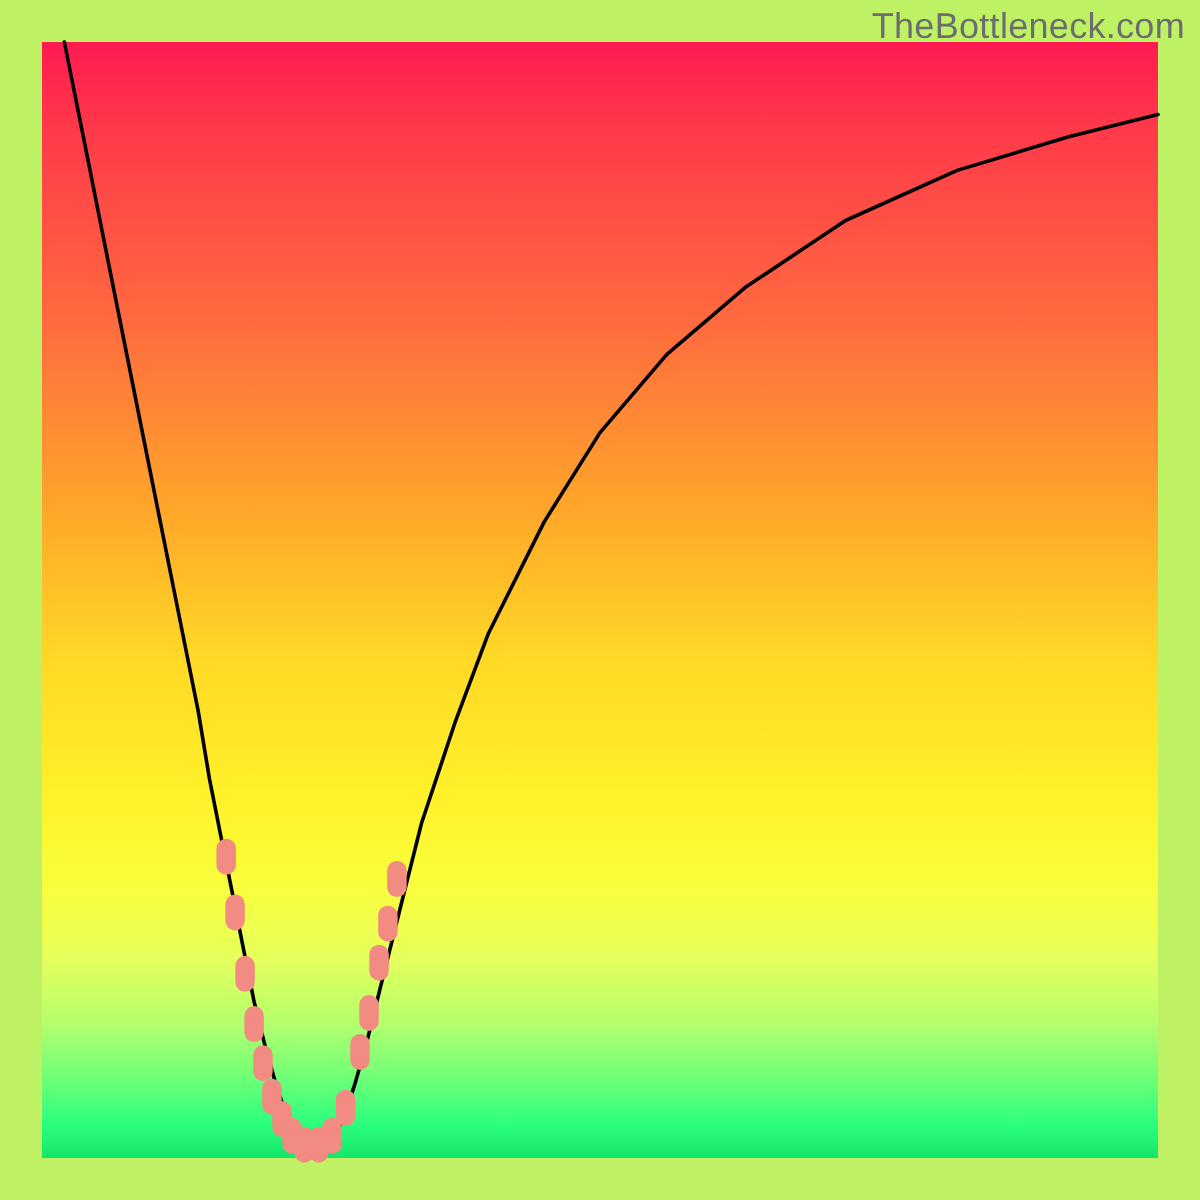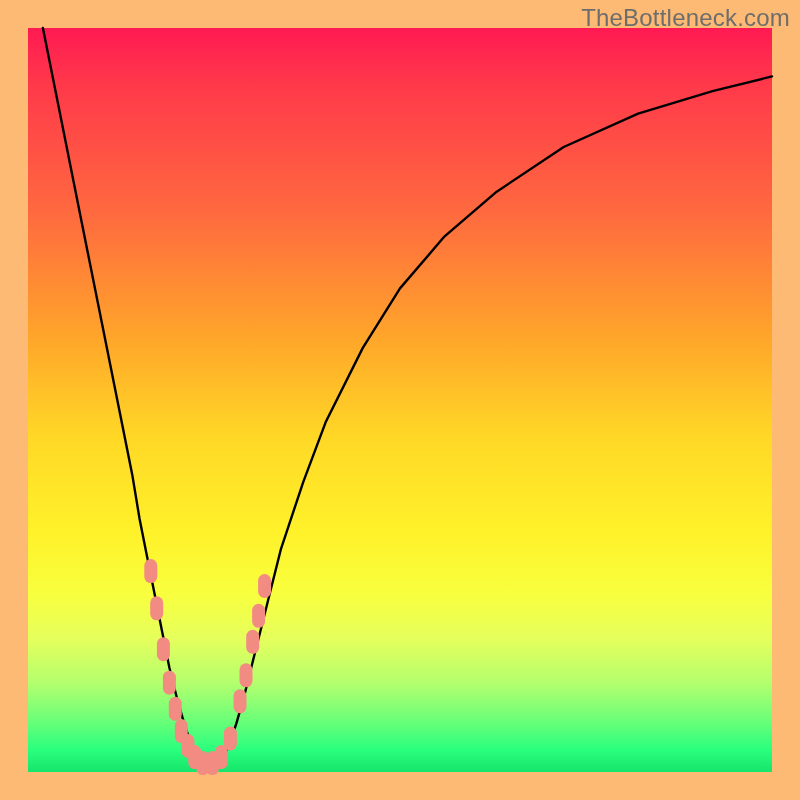--- a/index.html
+++ b/index.html
@@ -10,21 +10,21 @@
     overflow: hidden;
     background: #000;
     font-family: Arial, Helvetica, sans-serif;
   }
   .frame {
     position: absolute;
     top: 0;
     left: 0;
     width: 800px;
     height: 800px;
-    background: #fdba74;
+    background: #bef264;
   }
   .plot-area {
     position: absolute;
     top: 28px;
     left: 28px;
     width: 744px;
     height: 744px;
     
     background: linear-gradient(
       to bottom,

